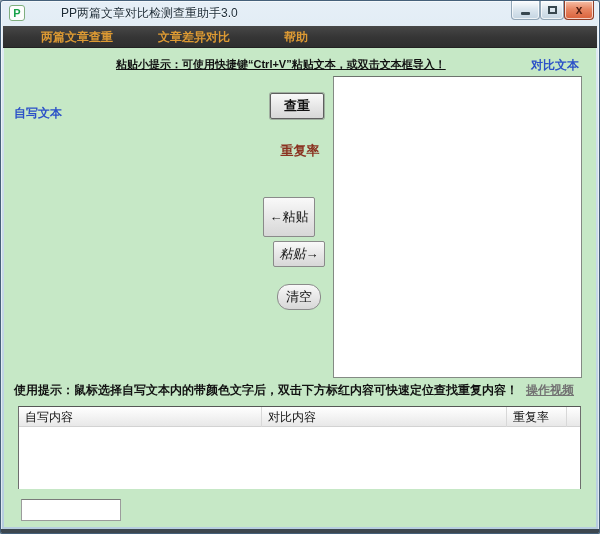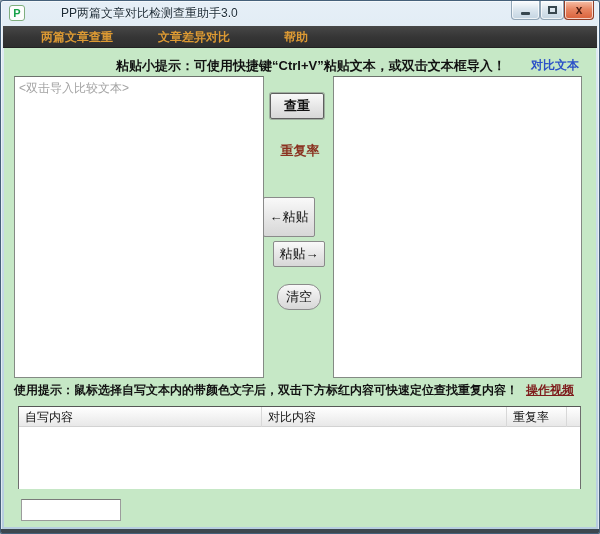--- a/index.html
+++ b/index.html
@@ -38,42 +38,42 @@
   .menu-item.m1{left:151px;}
   .menu-item.m2{left:277px;}
 
   
   .content{position:absolute;top:47px;left:3px;right:3px;height:479px;background:#c6e8c6;}
 
   .lbl-blue{position:absolute;top:9px;font-size:12px;font-weight:bold;color:#2b50c8;}
   .lbl-left{left:10px;margin-top:48px;}
   .lbl-right{right:17px;}
   .paste-hint{position:absolute;top:9px;left:112px;width:310px;text-align:center;
-    font-size:13px;font-weight:bold;color:#111;white-space:nowrap;}
+    font-size:11px;font-weight:bold;color:#111;white-space:nowrap;text-decoration:underline;}
 
   textarea.pane{position:absolute;top:28px;width:250px;height:302px;background:#fff;
     border:1px solid #848a84;border-top-color:#6d736d;resize:none;outline:none;
     font-size:12px;color:#222;padding:3px 4px;}
   textarea.pane::placeholder{color:#a3a3a3;}
   .pane-left{left:10px;}
   .pane-right{left:329px;width:249px !important;}
 
   .midbtn{position:absolute;cursor:pointer;font-size:13px;color:#111;
     background:linear-gradient(180deg,#f9f9f9,#e9e9e9 45%,#d7d7d7);
     border:1px solid #8a8a8a;border-radius:2px;text-align:center;padding:0;}
   .btn-check{left:266px;top:45px;width:54px;height:26px;font-weight:bold;
     border:1px solid #5f5f5f;box-shadow:0 0 0 1px #9fae9f;}
   .rate-label{position:absolute;left:260px;top:94px;width:72px;text-align:center;
     font-size:13px;font-weight:bold;color:#8a3220;}
   .btn-pasteL{left:259px;top:149px;width:52px;height:40px;}
-  .btn-pasteR{left:269px;top:193px;width:52px;height:26px;}
+  .btn-pasteR{left:269px;top:193px;width:52px;height:26px;font-style:italic;}
   .btn-clear{left:273px;top:236px;width:44px;height:26px;border-radius:12px;}
 
   .usage{position:absolute;left:10px;top:334px;font-size:12px;font-weight:bold;color:#111;white-space:nowrap;}
-  .usage a{color:#7f1d1d;text-decoration:underline;cursor:pointer;margin-left:8px;font-weight:bold;}
+  .usage a{color:#737373;text-decoration:underline;cursor:pointer;margin-left:8px;font-weight:bold;}
 
   .rtable{position:absolute;left:14px;top:358px;width:563px;height:83px;background:#b91c1c;
     border:1px solid #6e6e6e;border-top-color:#565656;}
   .rtable .thead{display:flex;height:20px;background:linear-gradient(180deg,#ffffff,#f1f1f1 60%,#e8e8e8);
     border-bottom:1px solid #d2d2d2;}
   .rtable .th{height:20px;line-height:20px;font-size:12px;color:#111;padding-left:6px;
     border-right:1px solid #d8d8d8;overflow:hidden;white-space:nowrap;cursor:pointer;}
   .th.c0{width:243px;}
   .th.c1{width:245px;}
   .th.c2{width:60px;}
@@ -111,21 +111,20 @@
     <span class="menu-item m1">文章差异对比</span>
     <span class="menu-item m2">帮助</span>
   </div>
 
   <div class="content">
 
     <span class="lbl-blue lbl-left">自写文本</span>
     <span class="paste-hint">粘贴小提示：可使用快捷键“Ctrl+V”粘贴文本，或双击文本框导入！</span>
     <span class="lbl-blue lbl-right">对比文本</span>
 
-    <textarea class="pane pane-left" placeholder="&lt;双击导入比较文本&gt;" style=""></textarea>
     <textarea class="pane pane-right" style=""></textarea>
 
     <button class="midbtn btn-check">查重</button>
     <div class="rate-label">重复率</div>
     <button class="midbtn btn-pasteL">←粘贴</button>
     <button class="midbtn btn-pasteR">粘贴→</button>
     <button class="midbtn btn-clear">清空</button>
 
     <div class="usage">
       <span>使用提示：鼠标选择自写文本内的带颜色文字后，双击下方标红内容可快速定位查找重复内容！</span><a>操作视频</a>

